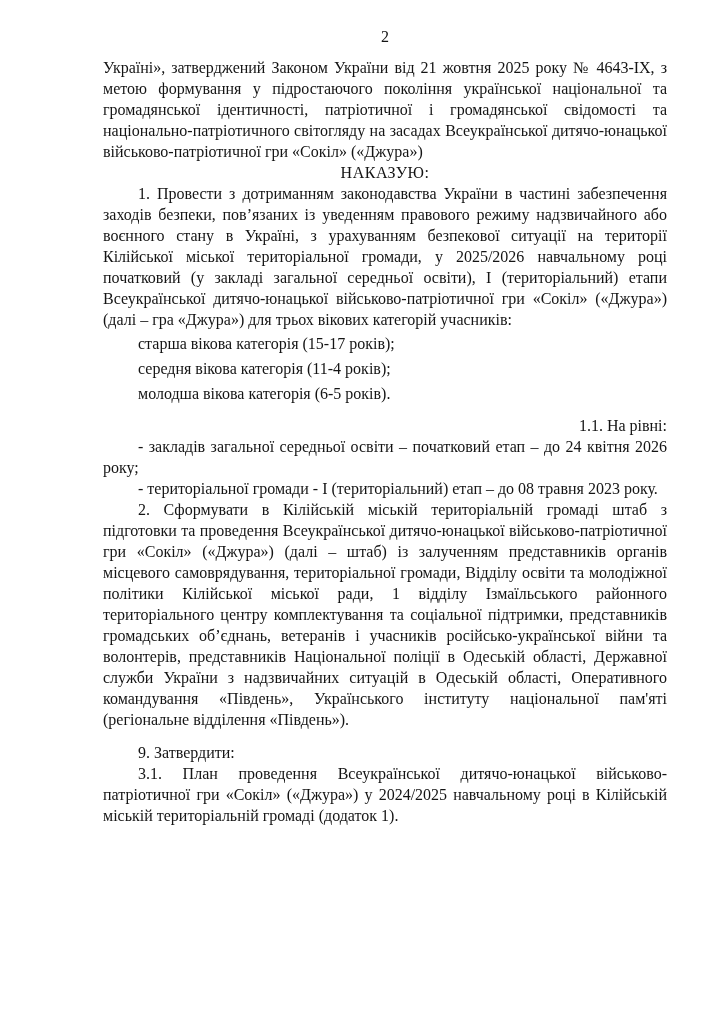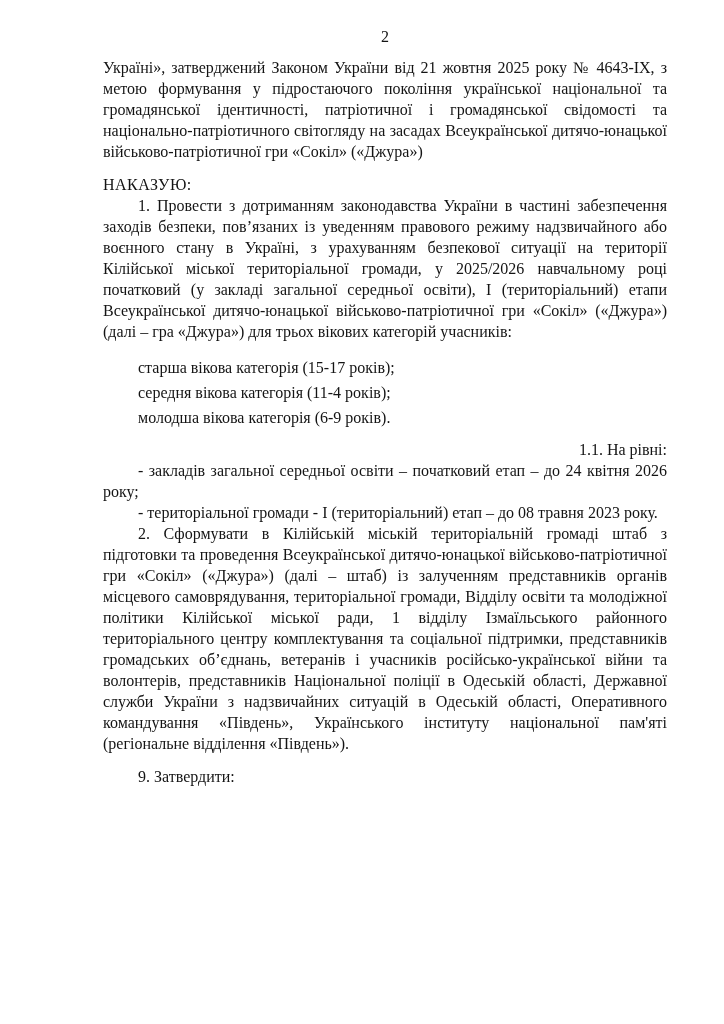--- a/index.html
+++ b/index.html
@@ -26,30 +26,30 @@
   }
   p.body-par {
     margin: 0;
     text-align: justify;
     hyphens: manual;
   }
   .intro {
     margin: 0;
   }
   .order-heading {
-    margin: 12px 0 0 0;
-    text-align: left;
+    margin: 0 0 0 0;
+    text-align: center;
     letter-spacing: 0.5px;
   }
   .item-1 {
     margin-top: 13px;
     text-indent: 35px;
   }
   .age-list {
-    margin-top: 13px;
+    margin-top: 1px;
   }
   .age-item {
     padding-left: 35px;
     line-height: 25px;
     text-align: left;
   }
   .item-1-1-heading {
     margin: 9px 0 0 0;
     text-indent: 40px;
     text-align: right;
@@ -81,28 +81,29 @@
 
   <p class="body-par intro">Україні», затверджений Законом України від 21 жовтня 2025 року № 4643-ІХ, з метою формування у підростаючого покоління української національної та громадянської ідентичності, патріотичної і громадянської свідомості та національно-патріотичного світогляду на засадах Всеукраїнської дитячо-юнацької військово-патріотичної гри «Сокіл» («Джура»)</p>
 
   <p class="order-heading">НАКАЗУЮ:</p>
 
   <p class="body-par item-1">1. Провести з дотриманням законодавства України в частині забезпечення заходів безпеки, пов’язаних із уведенням правового режиму надзвичайного або воєнного стану в Україні, з урахуванням безпекової ситуації на території Кілійської міської територіальної громади, у 2025/2026 навчальному році початковий (у закладі загальної середньої освіти), І (територіальний) етапи Всеукраїнської дитячо-юнацької військово-патріотичної гри «Сокіл» («Джура») (далі – гра «Джура») для трьох вікових категорій учасників:</p>
 
   <div class="age-list">
     <div class="age-item">старша вікова категорія (15-17 років);</div>
     <div class="age-item">середня вікова категорія (11-4 років);</div>
-    <div class="age-item">молодша вікова категорія (6-9 років).</div>
+    <div class="age-item">молодша вікова категорія (6-5 років).</div>
   </div>
 
   <p class="item-1-1-heading">1.1. На рівні:</p>
 
   <p class="body-par point">- закладів загальної середньої освіти – початковий етап – до 24 квітня 2026 року;</p>
 
   <p class="body-par point">- територіальної громади - І (територіальний) етап – до 08 травня 2023 року.</p>
 
   <p class="body-par item-2">2. Сформувати в Кілійській міській територіальній громаді штаб з підготовки та проведення Всеукраїнської дитячо-юнацької військово-патріотичної гри «Сокіл» («Джура») (далі – штаб) із залученням представників органів місцевого самоврядування, територіальної громади, Відділу освіти та молодіжної політики Кілійської міської ради, 1 відділу Ізмаїльського районного територіального центру комплектування та соціальної підтримки, представників громадських об’єднань, ветеранів і учасників російсько-української війни та волонтерів, представників Національної поліції в Одеській області, Державної служби України з надзвичайних ситуацій в Одеській області, Оперативного командування «Південь», Українського інституту національної пам'яті (регіональне відділення «Південь»).</p>
 
   <p class="item-3-heading">9. Затвердити:</p>
 
+  <p class="body-par item-3-sub">3.1. План проведення Всеукраїнської дитячо-юнацької військово-патріотичної гри «Сокіл» («Джура») у 2024/2025 навчальному році в Кілійській міській територіальній громаді (додаток 1).</p>
 
 
 </div>
 
 </body></html>

